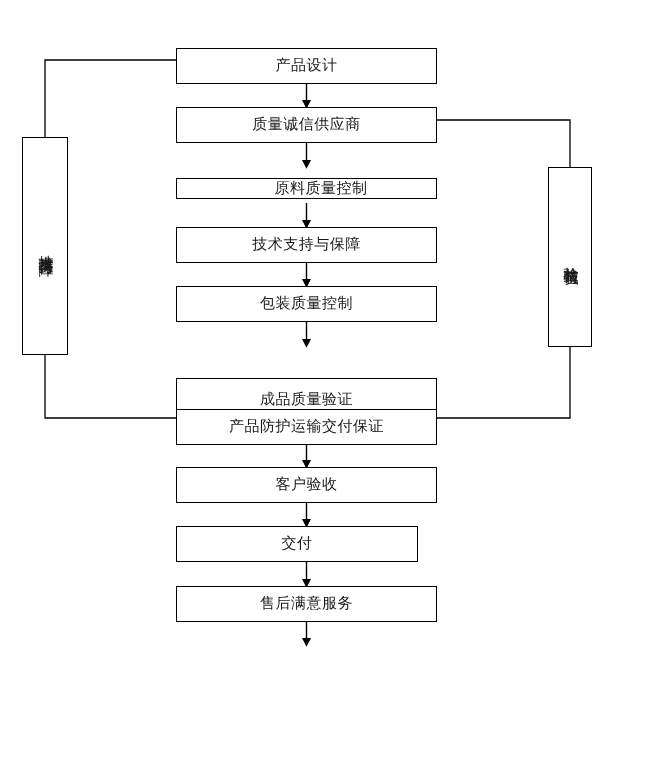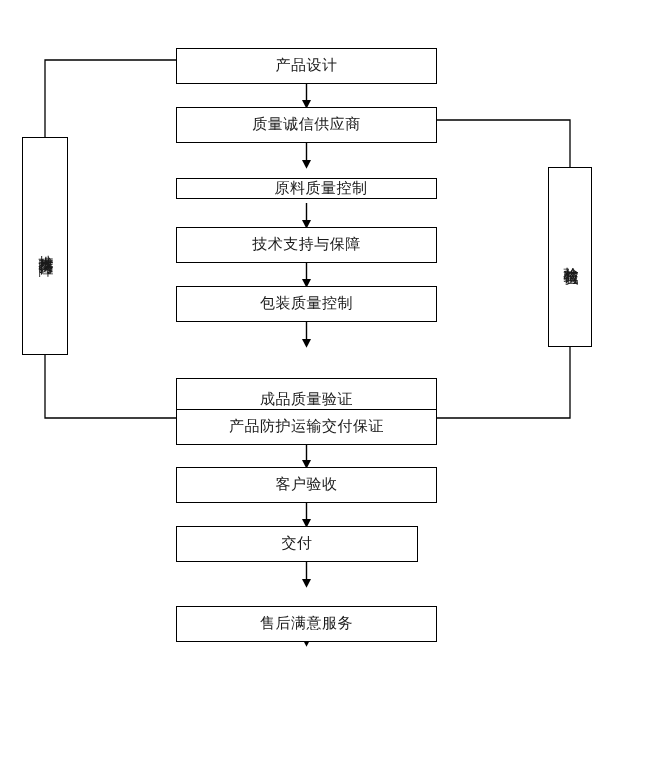--- a/index.html
+++ b/index.html
@@ -128,21 +128,21 @@
   </div>
 
   <div class="node-box" style="left:176px; top:409px; width:261px; height:36px;">
     <span class="node-label">产品防护运输交付保证</span>
   </div>
 
   <div class="node-box" style="left:176px; top:526px; width:242px; height:36px;">
     <span class="node-label">交付</span>
   </div>
 
-  <div class="node-box" style="left:176px; top:586px; width:261px; height:36px;margin-top:20px;">
+  <div class="node-box" style="left:176px; top:586px; width:261px; height:36px;">
     <span class="node-label">售后满意服务</span>
   </div>
 
 
   <div class="side-box" style="left:22px; top:137px; width:46px; height:218px;">
     <span class="side-label">技术支持与保障</span>
   </div>
 
   <div class="side-box" style="left:548px; top:167px; width:44px; height:180px;">
     <span class="side-label">检验与试验</span>

